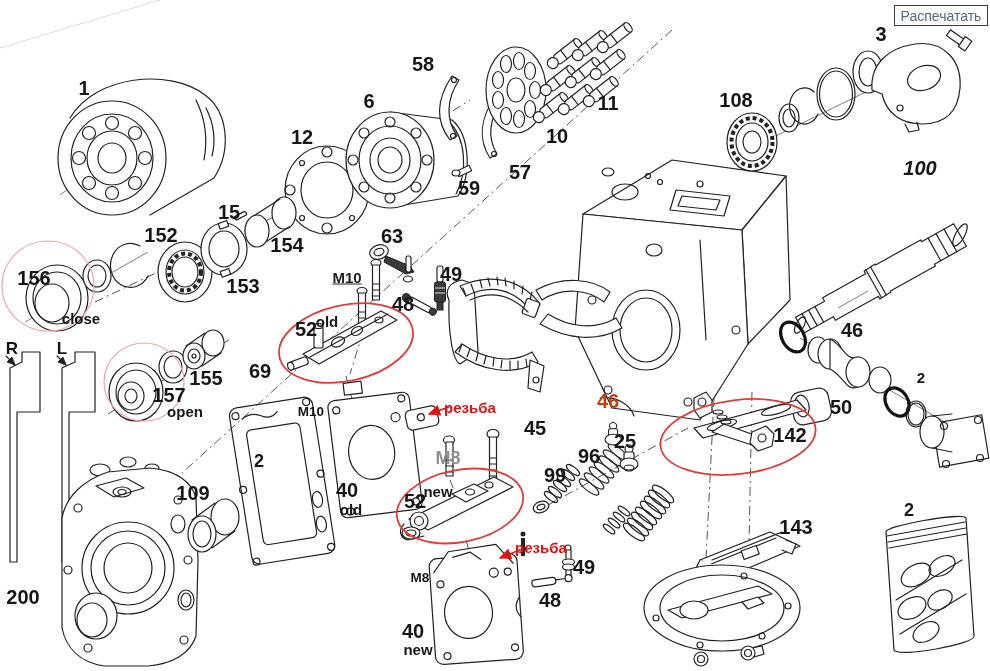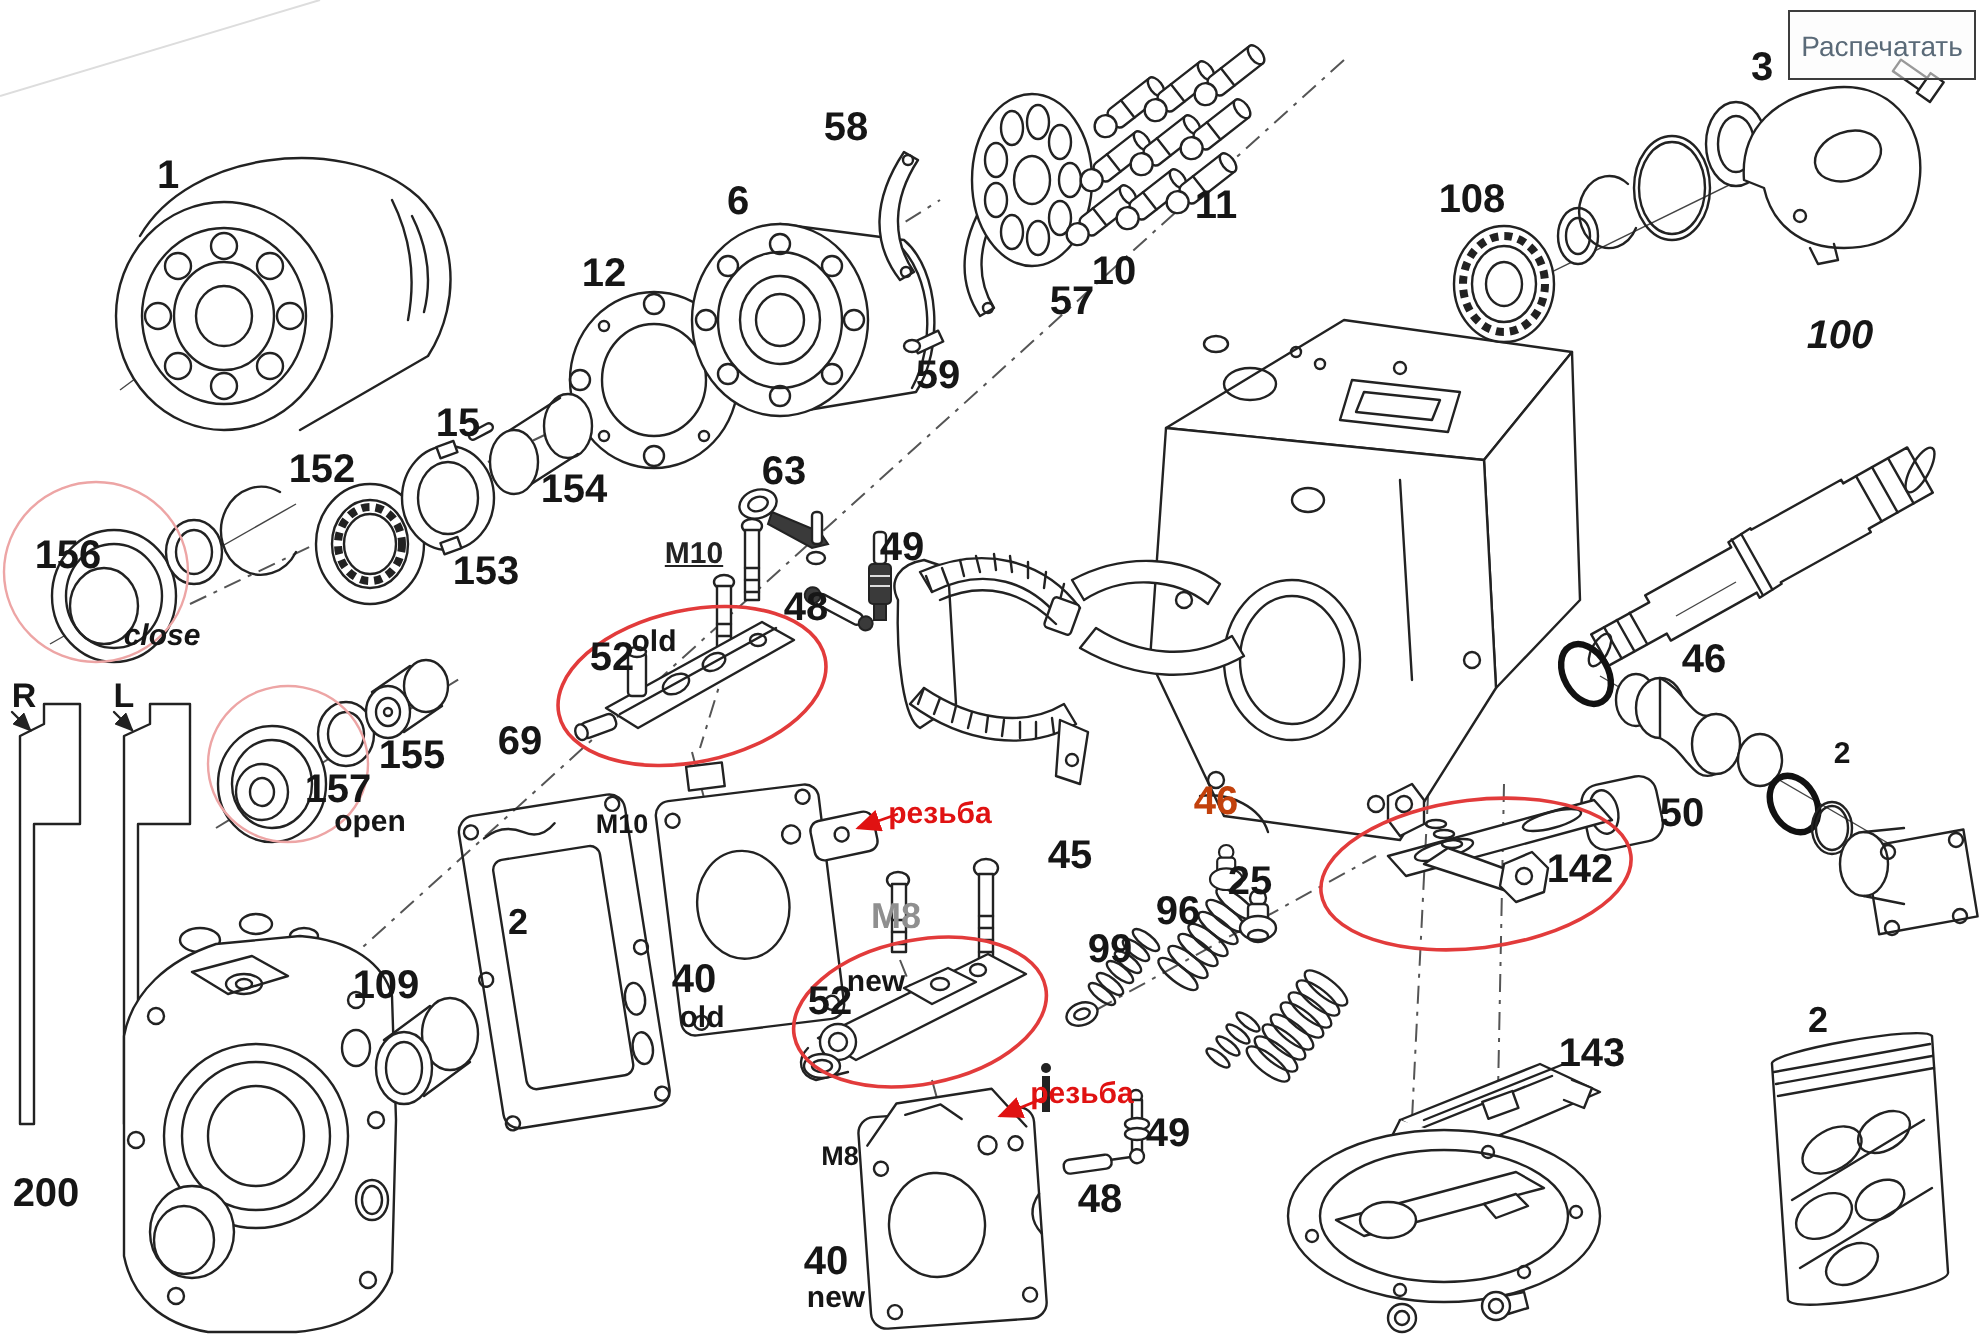--- a/index.html
+++ b/index.html
@@ -15,21 +15,21 @@
   .labels{position:absolute;left:0;top:0;width:990px;height:671px;pointer-events:none;}
   .lbl{position:absolute;transform:translate(-50%,-50%);font-weight:bold;color:#161616;
        font-size:20px;line-height:1;white-space:nowrap;}
   .num18{font-size:18px;} .num15{font-size:15px;}
   .sub{font-size:15px;} .subRL{font-size:17px;}
   .mU{font-size:15px;text-decoration:underline;color:#232323;}
   .mB{font-size:13.5px;}
   .mG{font-size:18px;color:#8f8f8f;}
   .numGray{color:#c2410c;}
   .red{color:#e01212;font-size:15px;}
-  .print-btn{position:absolute;left:894px;top:5px;width:94px;height:35px;
+  .print-btn{position:absolute;left:894px;top:5px;width:94px;height:21px;
      border:1px solid #3d3d3d;background:rgba(252,252,252,0.55);color:#5a6a78;
      font-family:"Liberation Sans",sans-serif;font-size:14px;cursor:pointer;padding:0;}
 </style>
 </head>
 <body>
 
 <div class="stage">
 
 <svg id="diagram-svg" width="990" height="671" viewBox="0 0 990 671">
   <defs>
@@ -613,39 +613,39 @@
         <line x1="449" y1="407" x2="429" y2="414" stroke="#e01212" stroke-width="1.4" marker-end="url(#redArrow)"></line>
         <line x1="522" y1="549" x2="500" y2="558" stroke="#e01212" stroke-width="1.4" marker-end="url(#redArrow)"></line>
       </g>
 </svg>
 
 <div class="labels">
       <span class="lbl" style="left: 84px; top: 88px;">1</span>
       <span class="lbl" style="left: 302px; top: 137px;">12</span>
       <span class="lbl" style="left: 369px; top: 101px;">6</span>
       <span class="lbl" style="left: 423px; top: 64px;">58</span>
-      <span class="lbl" style="left: 520px; top: 151px; margin-left: 16px;">57</span>
+      <span class="lbl" style="left: 520px; top: 172px;">57</span>
       <span class="lbl" style="left: 469px; top: 188px;">59</span>
       <span class="lbl" style="left: 557px; top: 136px;">10</span>
       <span class="lbl" style="left: 608px; top: 103px;">11</span>
       <span class="lbl" style="left: 881px; top: 34px;">3</span>
       <span class="lbl" style="left: 736px; top: 100px;">108</span>
       <span class="lbl" style="left: 920px; top: 168px; font-style: italic;">100</span>
       <span class="lbl" style="left: 229px; top: 212px;">15</span>
       <span class="lbl" style="left: 161px; top: 235px;">152</span>
       <span class="lbl" style="left: 243px; top: 286px;">153</span>
       <span class="lbl" style="left: 287px; top: 245px;">154</span>
       <span class="lbl" style="left: 392px; top: 236px;">63</span>
       <span class="lbl mU" style="left: 347px; top: 277px;">M10</span>
       <span class="lbl" style="left: 451px; top: 274px;">49</span>
       <span class="lbl" style="left: 403px; top: 304px;">48</span>
       <span class="lbl" style="left: 306px; top: 329px;">52</span>
       <span class="lbl sub" style="left: 327px; top: 321px;">old</span>
       <span class="lbl" style="left: 34px; top: 262px; margin-top: 16px;">156</span>
-      <span class="lbl sub" style="left: 81px; top: 318px; font-style: italic;">close</span>
+      <span class="lbl sub" style="left: 81px; top: 318px;">close</span>
       <span class="lbl subRL" style="left: 12px; top: 348px;">R</span>
       <span class="lbl subRL" style="left: 62px; top: 348px;">L</span>
       <span class="lbl" style="left: 169px; top: 395px;">157</span>
       <span class="lbl sub" style="left: 185px; top: 411px;">open</span>
       <span class="lbl" style="left: 206px; top: 378px;">155</span>
       <span class="lbl" style="left: 260px; top: 371px;">69</span>
       <span class="lbl" style="left: 193px; top: 493px;">109</span>
       <span class="lbl" style="left: 23px; top: 597px;">200</span>
       <span class="lbl num18" style="left: 259px; top: 461px;">2</span>
       <span class="lbl mB" style="left: 311px; top: 412px;">M10</span>

